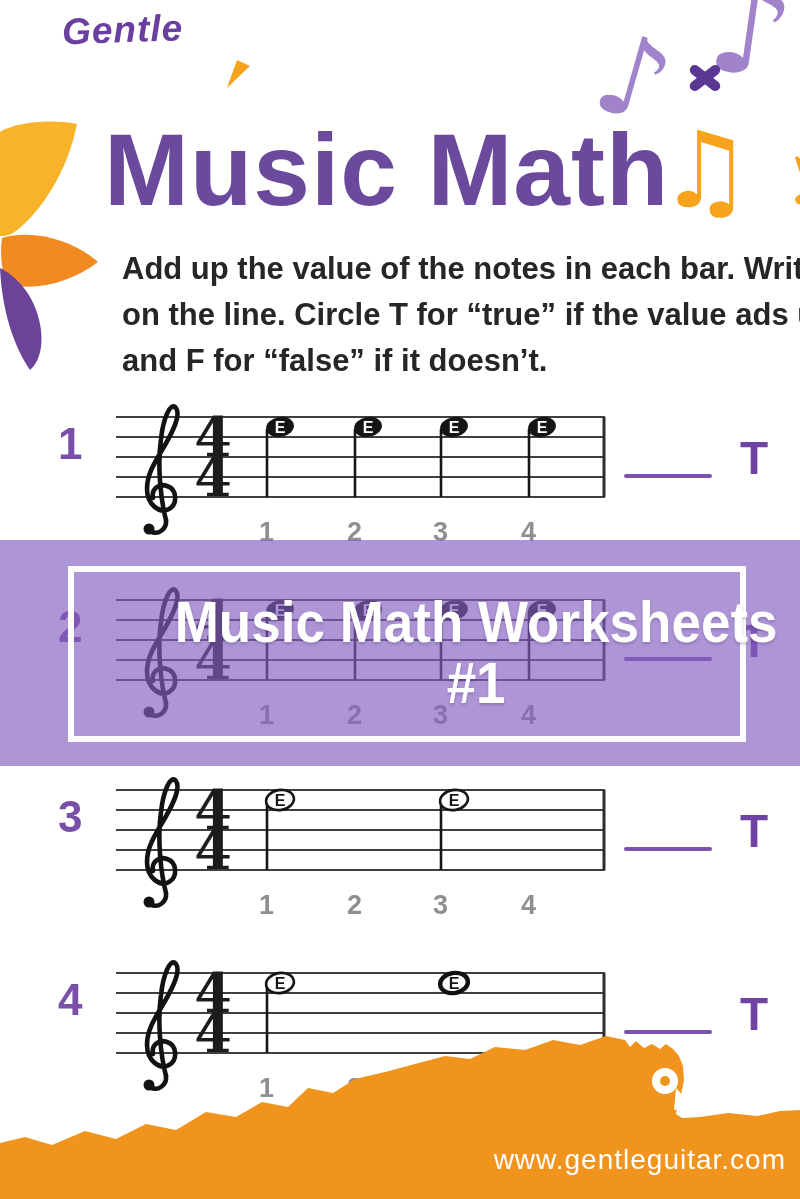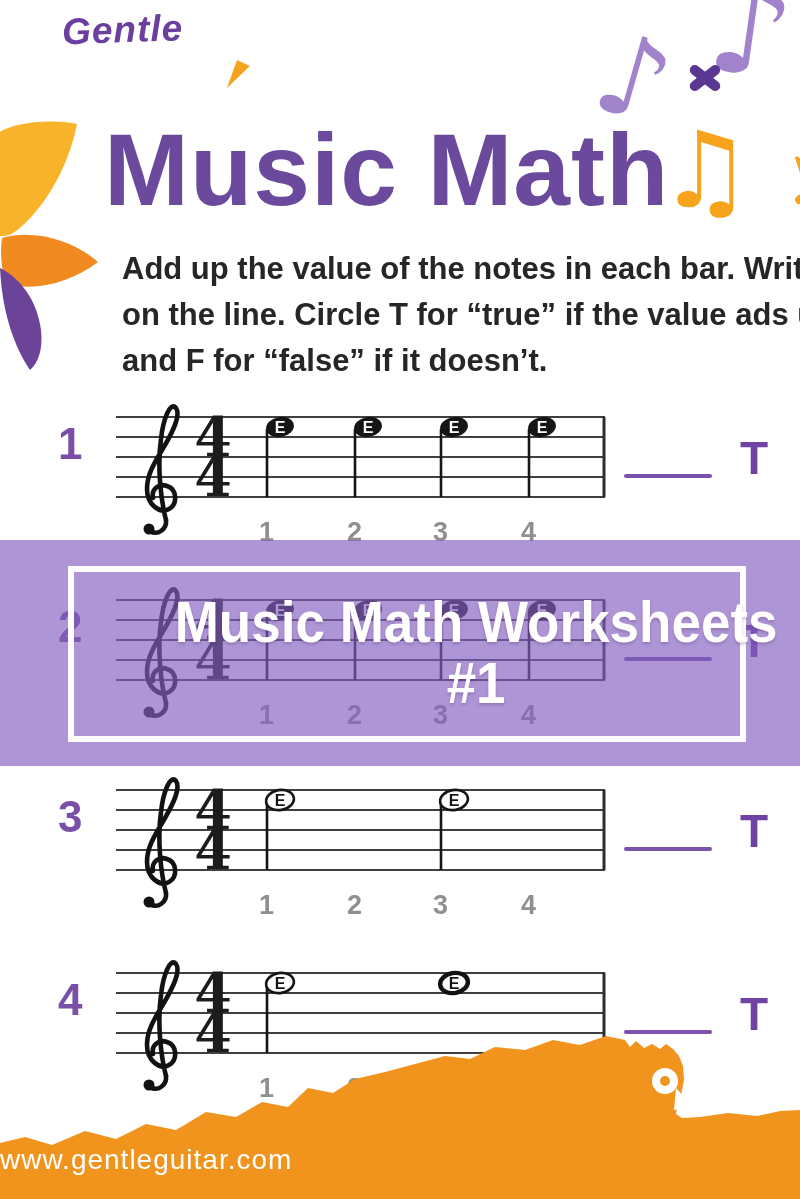--- a/index.html
+++ b/index.html
@@ -46,21 +46,21 @@
   
   .overlay{position:absolute;left:0;top:540px;width:800px;height:226px;
        background:rgba(132,94,192,0.66);z-index:30;display:flex;align-items:center;justify-content:flex-end;}
   .overlay-frame{position:absolute;left:68px;top:26px;width:678px;height:176px;
        border:6px solid #fdfcfe;box-sizing:border-box;}
   .overlay-text{position:relative;text-align:center;color:#ffffff;
        font:800 57px "Liberation Sans",sans-serif;line-height:61px;
        transform:scaleX(0.93);text-shadow:0 2px 3px rgba(60,30,100,0.25);}
 
   
-  .site{position:absolute;left:0;top:1144px;width:786px;text-align:left;
+  .site{position:absolute;left:0;top:1144px;width:786px;text-align:right;
        font:400 28px "Liberation Sans",sans-serif;color:#ffffff;letter-spacing:1px;z-index:41;}
   svg{display:block;}
   .layer{position:absolute;left:0;top:0;}
 </style>
 </head>
 <body>
 
 <svg class="layer" width="110" height="290" style="left:0;top:110px;z-index:5" viewBox="0 0 110 290">
   <path d="M77,14 C46,8 12,14 0,22 L0,126 C8,126 12,124 16,121 C42,101 68,60 77,14 Z" fill="#f9b32a"></path>
   <path d="M2,128 C35,118 76,132 98,152 C72,172 36,182 6,174 C1,158 0,142 2,128 Z" fill="#f18a21"></path>

